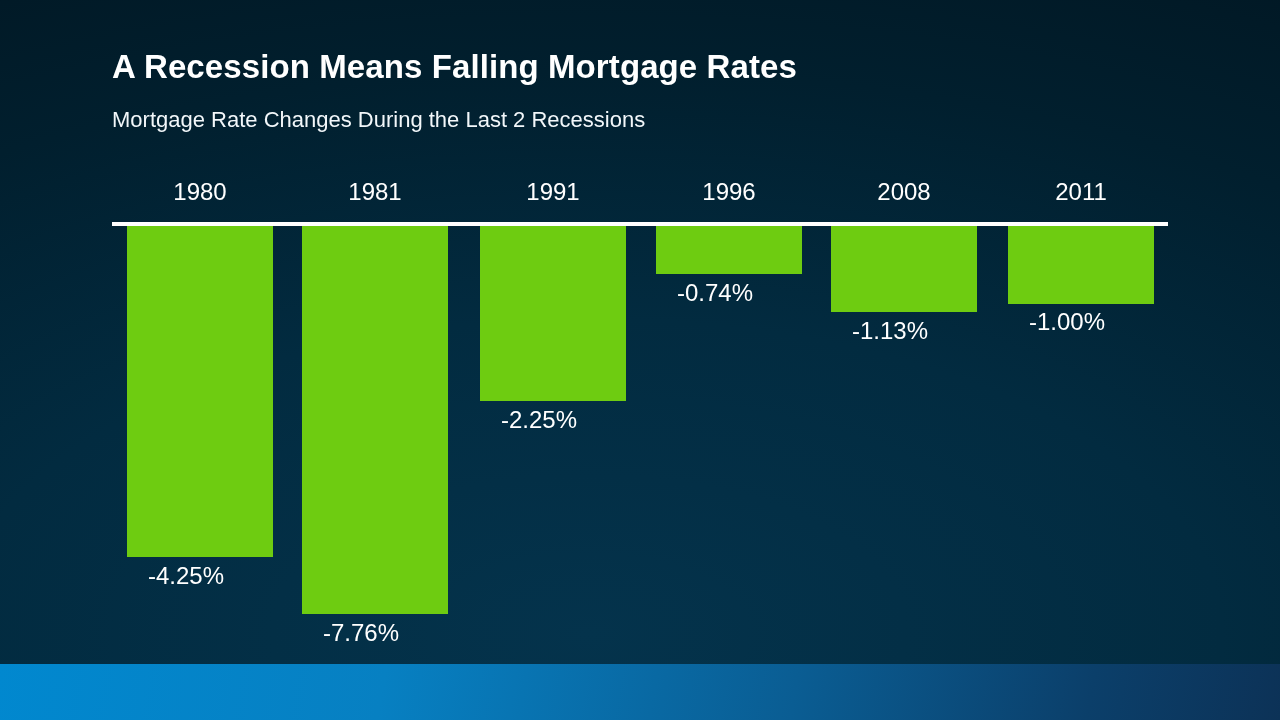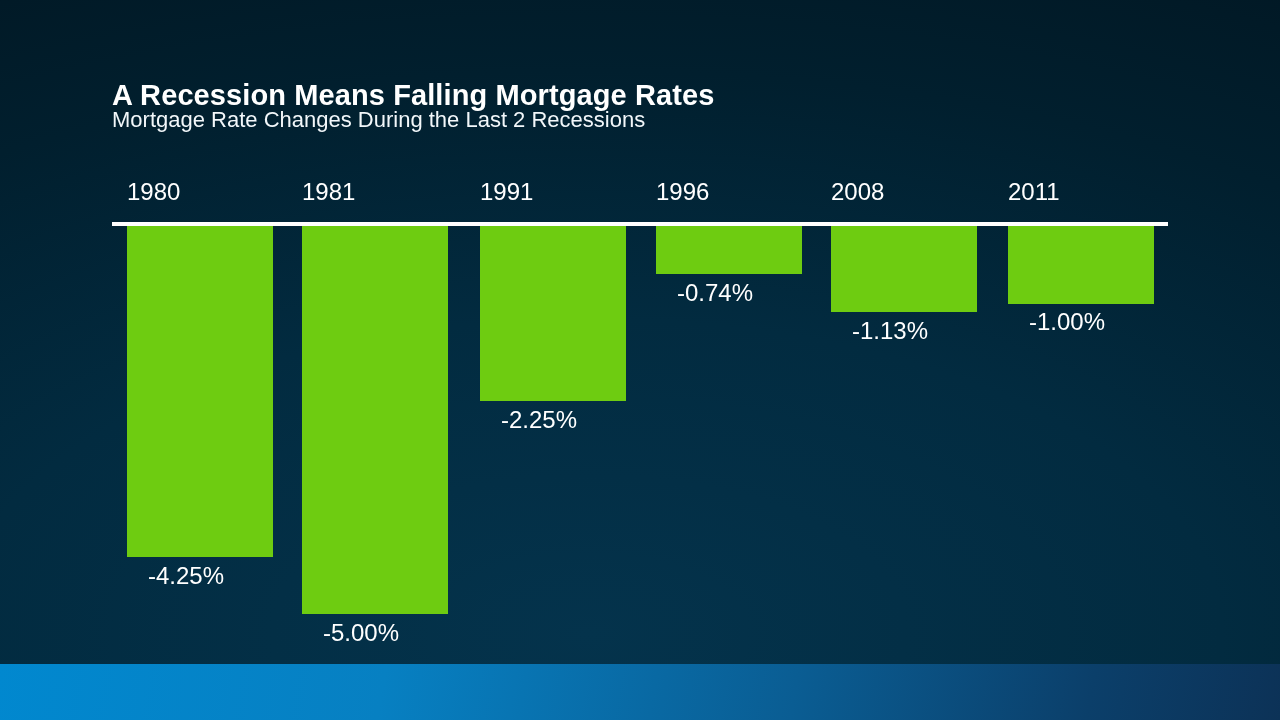--- a/index.html
+++ b/index.html
@@ -13,43 +13,43 @@
   #slide {
     position:absolute; inset:0;
     width:1280px; height:720px;
     background:
       radial-gradient(130% 115% at 46% 88%, #04334c 0%, #022b40 38%, #011f2e 68%, #011520 100%);
     overflow:hidden;
   }
   
   #title {
     position:absolute; left:112px; top:48px;
-    font-size:29px; font-weight:bold; color:#ffffff;
-    letter-spacing:0.1px; white-space:nowrap;margin-top:31px;
+    font-size:33px; font-weight:bold; color:#ffffff;
+    letter-spacing:0.1px; white-space:nowrap;
   }
   #subtitle {
     position:absolute; left:112px; top:107px;
     font-size:22px; font-weight:normal; color:#f2f7fa;
     white-space:nowrap;
   }
   
   #plot {
     position:absolute; left:112px; top:176px;
     width:1060px; height:470px;
   }
   #baseline {
     position:absolute; left:0; top:46px;
     width:1056px; height:4px; background:#ffffff;
   }
   .col {
     position:absolute; top:0; width:146px;
   }
   .col .year {
     position:absolute; top:0; left:0; width:146px;
-    text-align:left; font-size:24px; color:#ffffff;
+    text-align:center; font-size:24px; color:#ffffff;
     line-height:32px; white-space:nowrap;
   }
   .bar {
     position:absolute; left:0; top:50px; width:146px;
     background:#6ecc11;
   }
   .dlabel {
     position:absolute; left:0; width:146px;
     text-align:center; font-size:24px; color:#ffffff;
     line-height:30px; white-space:nowrap;
@@ -78,21 +78,21 @@
 
     <div class="col" style="left:15px;">
       <div class="year">1980</div>
       <div class="bar" style="height:331px;"></div>
       <div class="dlabel" style="top:385px; left:-14px;">-4.25%</div>
     </div>
 
     <div class="col" style="left:190px;">
       <div class="year">1981</div>
       <div class="bar" style="height:388px;"></div>
-      <div class="dlabel" style="top:442px; left:-14px;">-5.00%</div>
+      <div class="dlabel" style="top:442px; left:-14px;">-7.76%</div>
     </div>
 
     <div class="col" style="left:368px;">
       <div class="year">1991</div>
       <div class="bar" style="height:175px;"></div>
       <div class="dlabel" style="top:229px; left:-14px;">-2.25%</div>
     </div>
 
     <div class="col" style="left:544px;">
       <div class="year">1996</div>

